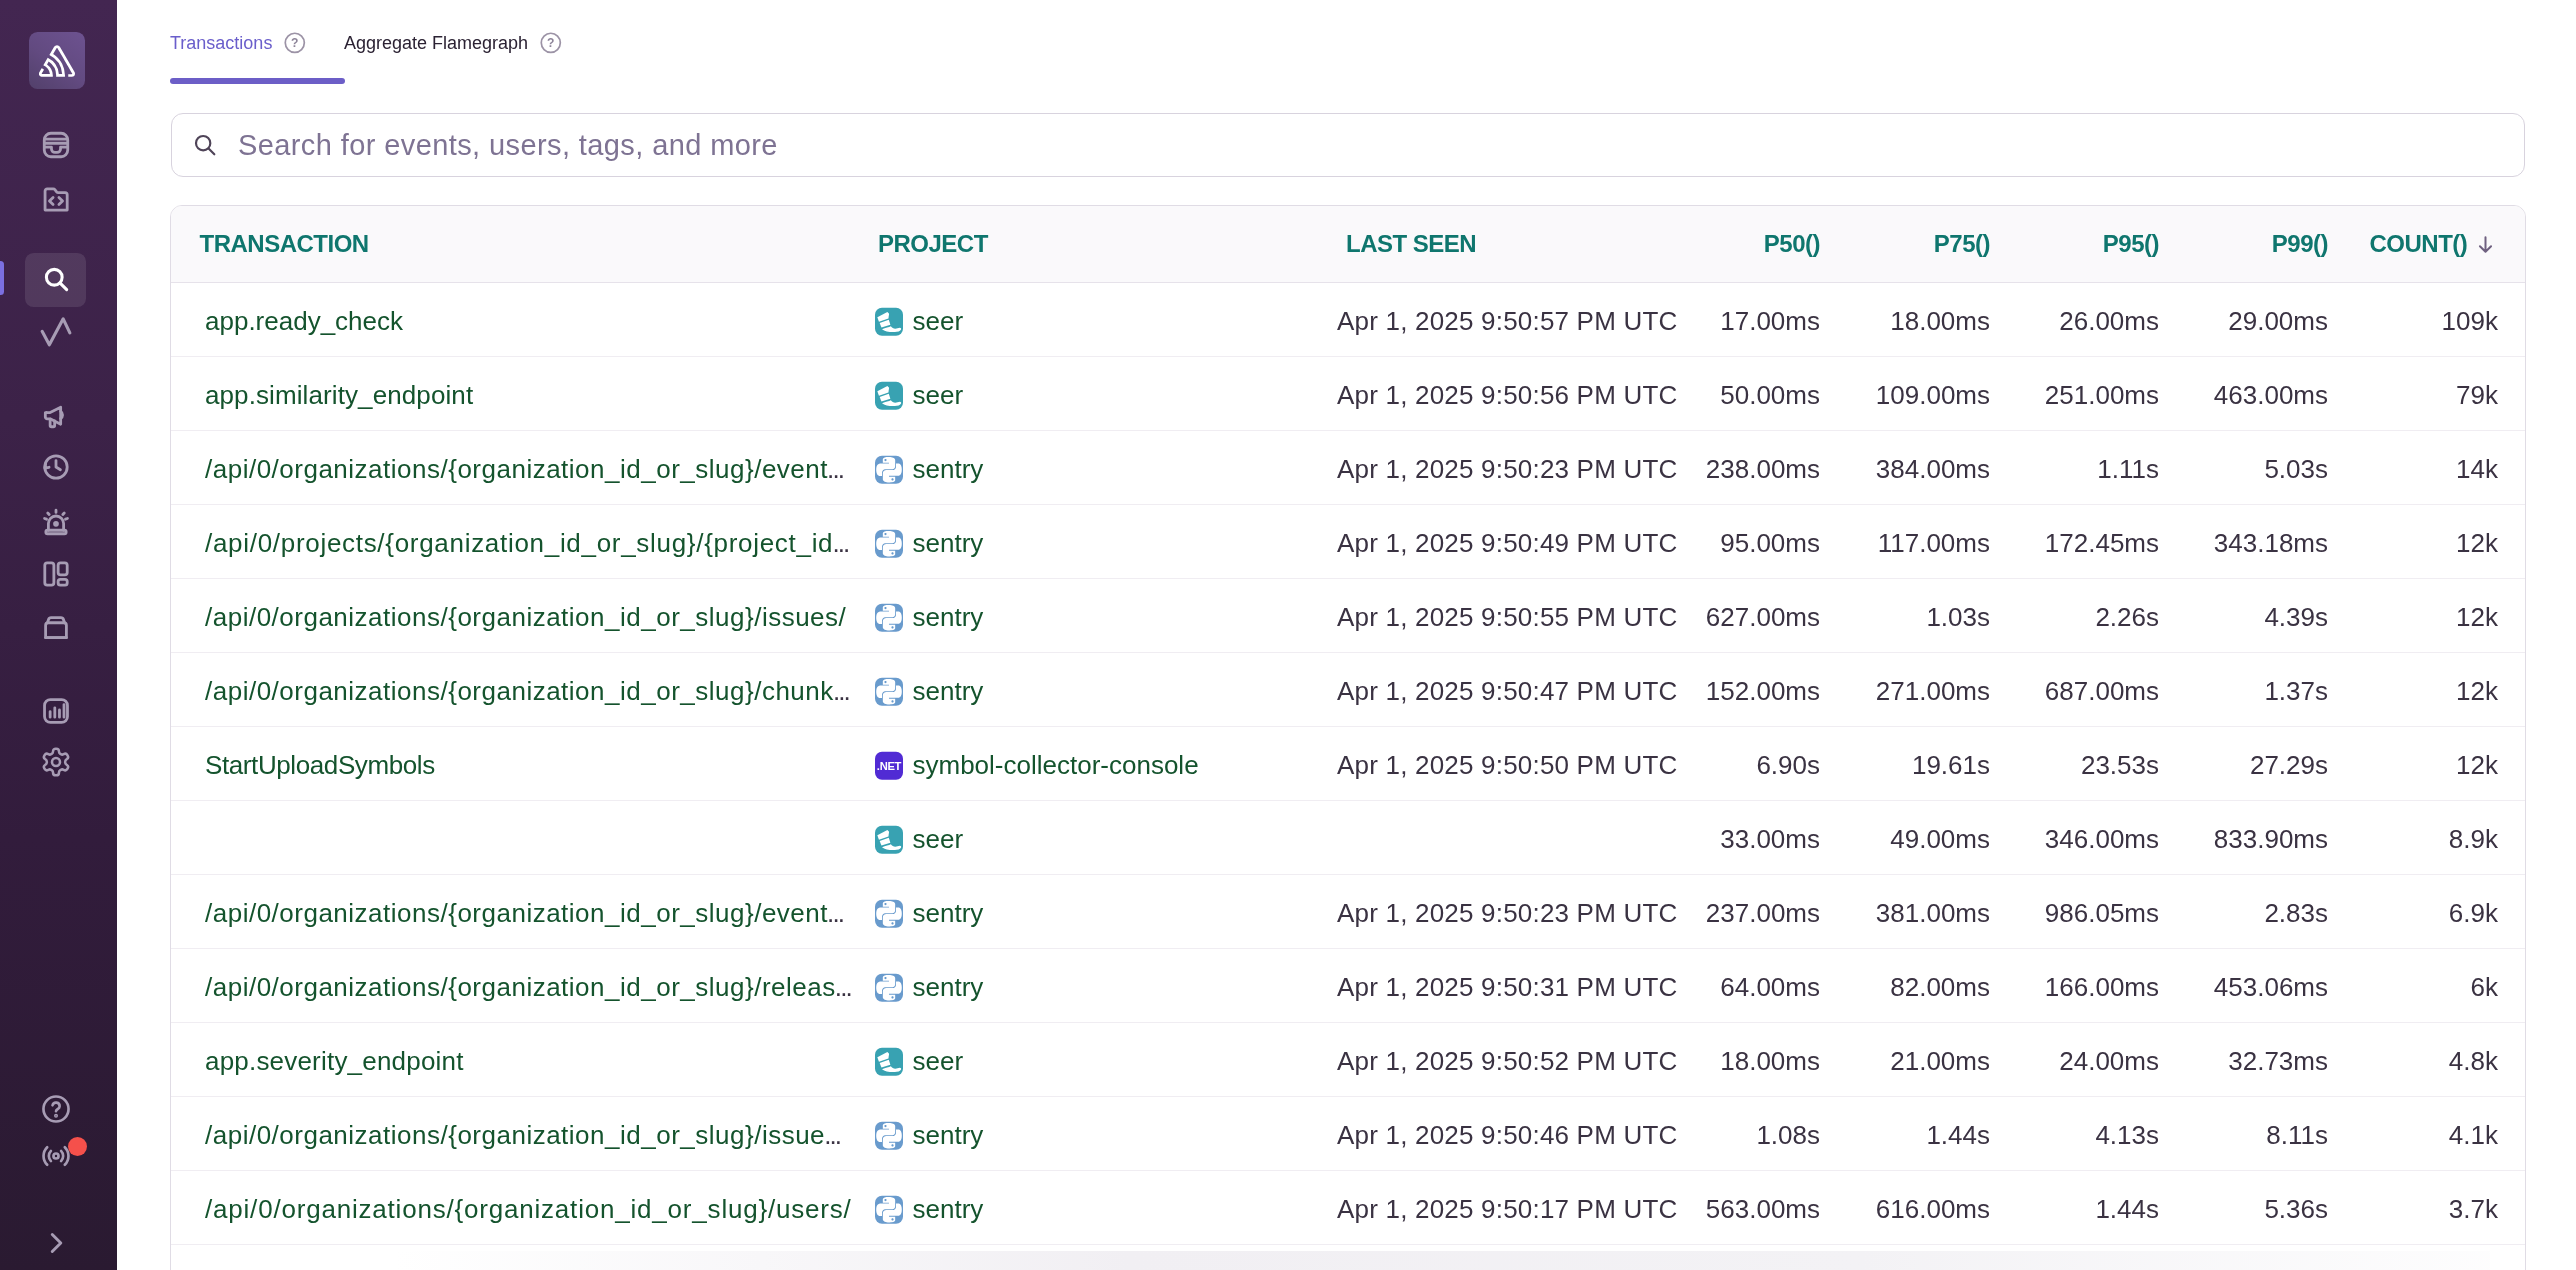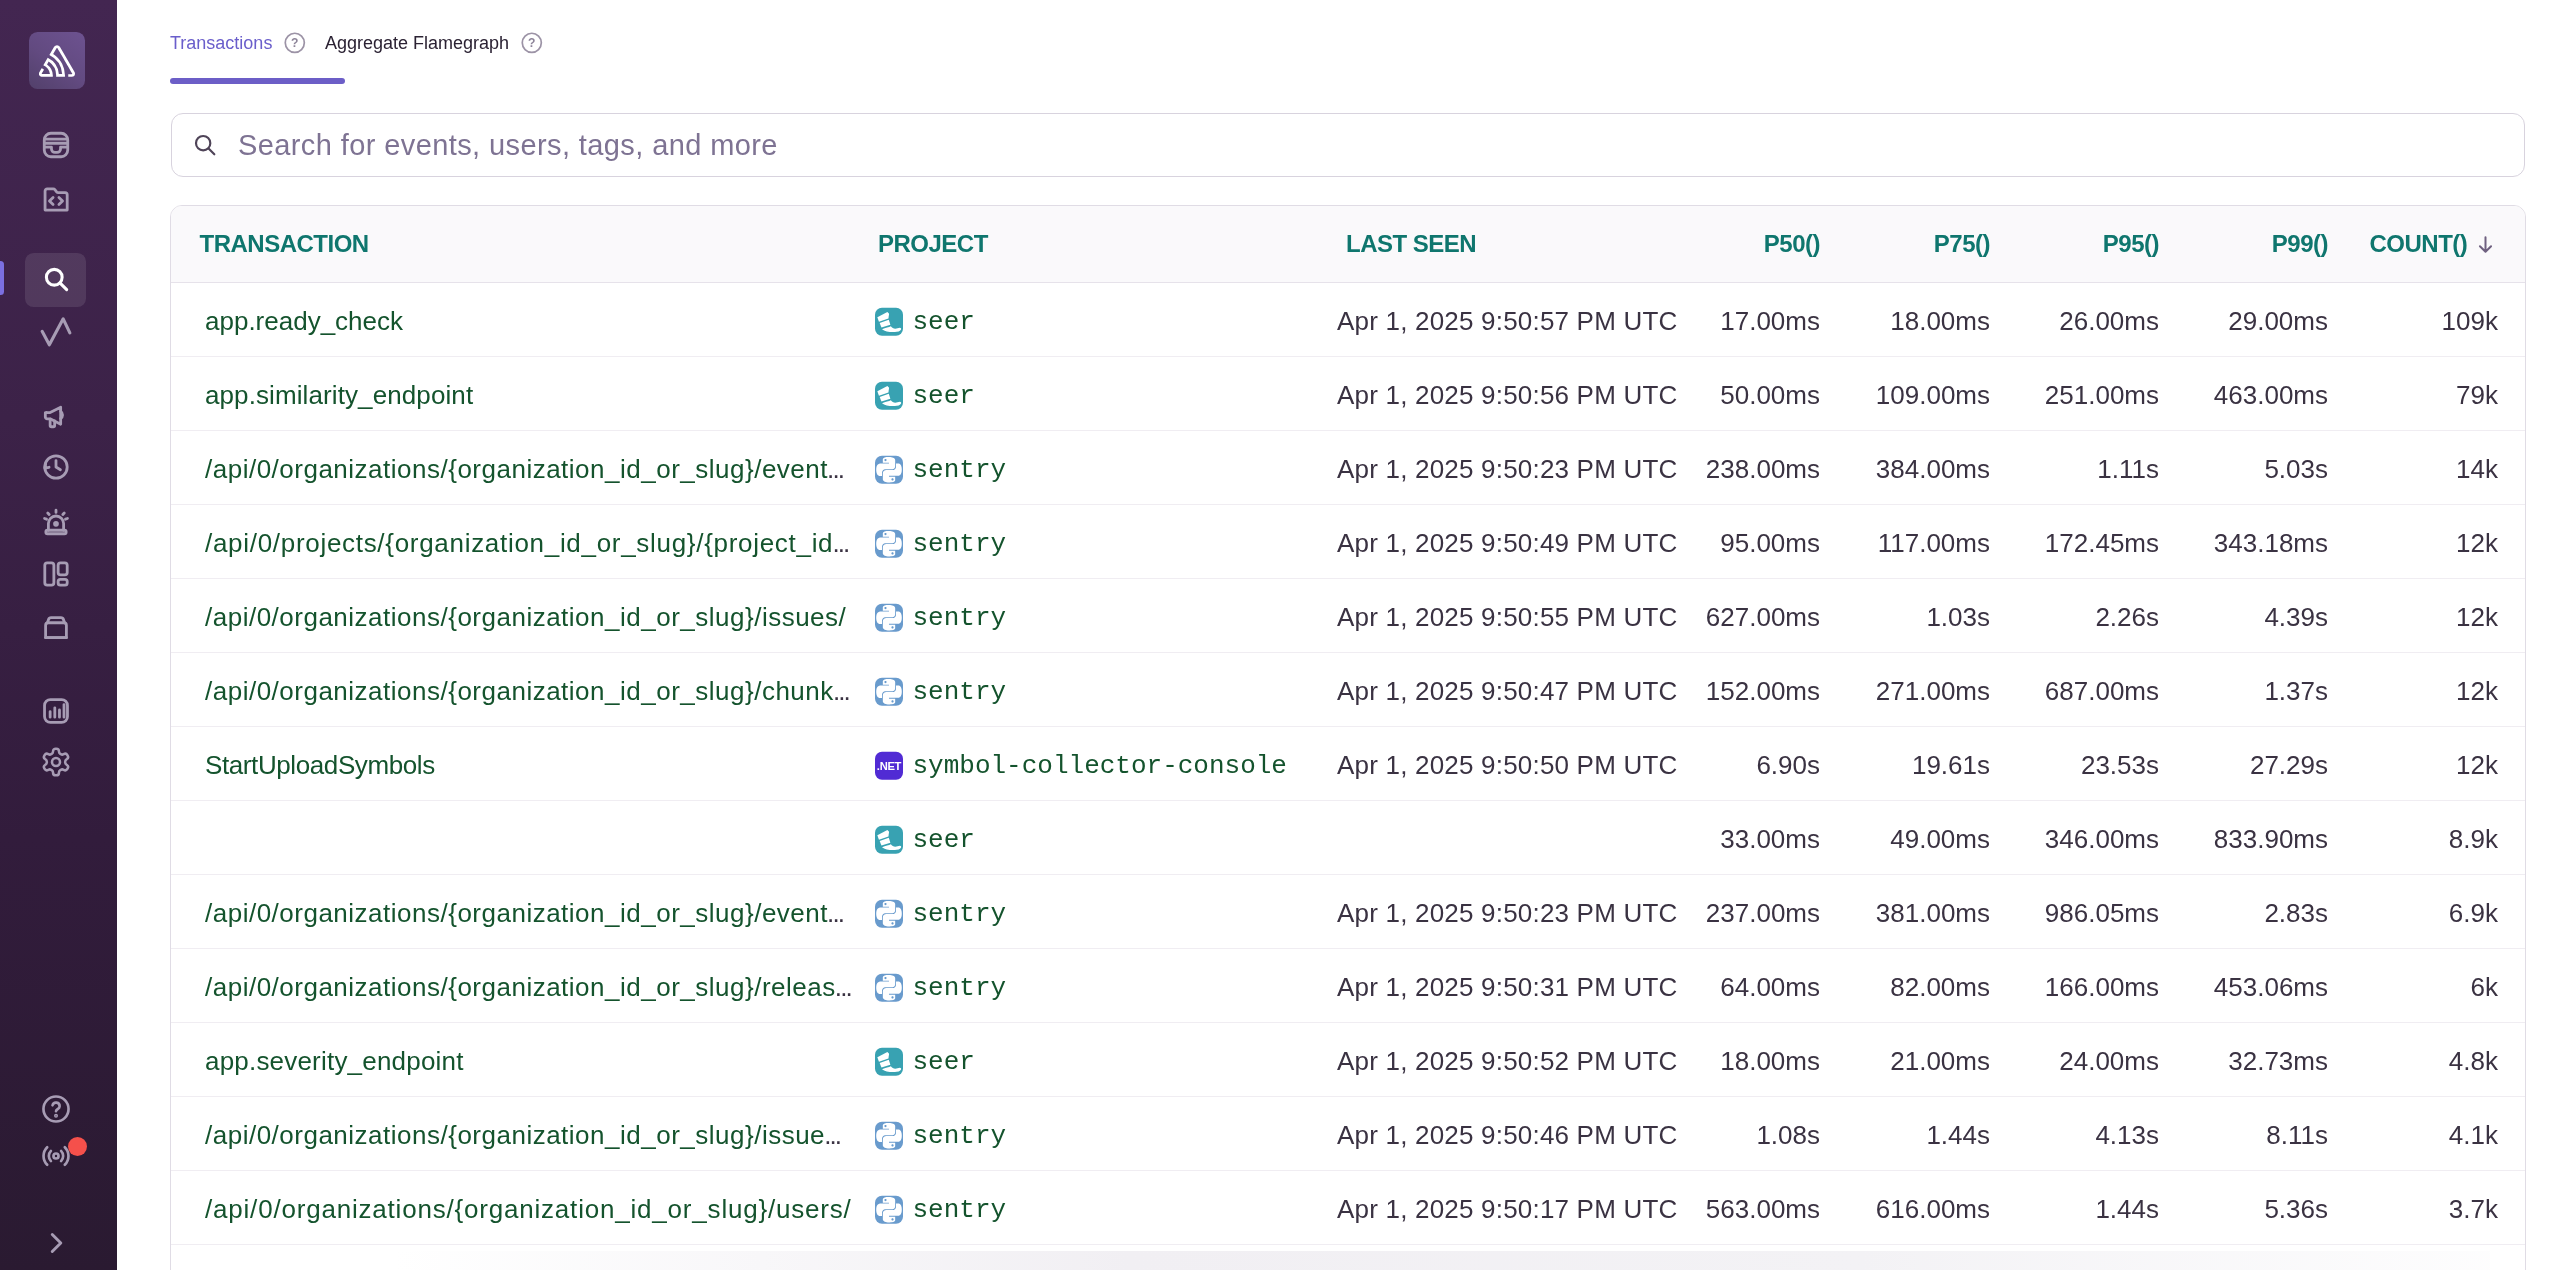--- a/index.html
+++ b/index.html
@@ -41,21 +41,21 @@
   font-size:26px; color:#3a3242; white-space:nowrap; transform:translateY(1.7px); }
 .num { justify-content:flex-end; }
 .c1 { left:34px; }
 .c2 { left:704px; }
 .c3 { left:1166px; letter-spacing:0.2px; }
 .n1 { right:705px; } .n2 { right:535px; } .n3 { right:366px; } .n4 { right:197px; } .n5 { right:27px; }
 .lnk { color:#14532d; }
 .ell { color:#3a3242; letter-spacing:-1.9px; margin-left:-0.9px; }
 .ptile { width:28px; height:28px; border-radius:7px; display:inline-flex;
   align-items:center; justify-content:center; overflow:hidden; flex:none; }
-.pname { margin-left:9.5px;font-family:Liberation Mono, monospace; }
+.pname { margin-left:9.5px; }
 .nettxt { color:#fff; font-size:11.2px; font-weight:700; letter-spacing:-0.3px; }
 #shimmer { position:absolute; left:224px; right:35px; top:1045px; height:19px;
   background:linear-gradient(90deg, rgba(243,242,245,0) 0%, #f1eff3 35%, #f3f2f5 70%, rgba(243,242,245,0.15) 100%); }
 </style></head>
 <body>
 
 <div id="sidebar">
   <div id="logoTile">
     <svg width="36" height="32" viewBox="0 0 50 44">
       <path d="M29,2.26a4.67,4.67,0,0,0-8,0L14.42,13.53A32.21,32.21,0,0,1,32.17,40.19H27.55A27.68,27.68,0,0,0,12.09,17.47L6,28a15.92,15.92,0,0,1,9.23,12.17H4.62A.76.76,0,0,1,4,39.06l2.94-5a10.74,10.74,0,0,0-3.36-1.9l-2.91,5a4.54,4.54,0,0,0,1.69,6.24A4.66,4.66,0,0,0,4.62,44H19.15a19.4,19.4,0,0,0-8-17.31l2.31-4A23.87,23.87,0,0,1,23.76,44H36.07a35.88,35.88,0,0,0-16.41-31.8l4.67-8a.77.77,0,0,1,1.05-.27c.53.29,20.29,34.77,20.66,35.17a.76.76,0,0,1-.68,1.13H40.6q.09,1.91,0,3.81h4.78A4.59,4.59,0,0,0,50,39.43a4.49,4.49,0,0,0-.62-2.28Z" fill="#ffffff"></path>
@@ -158,21 +158,21 @@
 </div>
 
 <div id="tabs">
   <span class="tab" style="color:#6a5ecb;">Transactions</span>
   <span class="qm">
       <svg width="21.6" height="21.6" viewBox="0 0 24 24" fill="none">
         <circle cx="12" cy="12" r="10.6" stroke="#9c93a6" stroke-width="1.9"></circle>
         <text x="12" y="16.6" text-anchor="middle" font-size="13.5" font-weight="700" fill="#8d8499" font-family="Liberation Sans">?</text>
       </svg>
     </span>
-  <span class="tab" style="color:#2b2233; margin-left:19px;">Aggregate Flamegraph</span>
+  <span class="tab" style="color:#2b2233; margin-left:38px;">Aggregate Flamegraph</span>
   <span class="qm">
       <svg width="21.6" height="21.6" viewBox="0 0 24 24" fill="none">
         <circle cx="12" cy="12" r="10.6" stroke="#9c93a6" stroke-width="1.9"></circle>
         <text x="12" y="16.6" text-anchor="middle" font-size="13.5" font-weight="700" fill="#8d8499" font-family="Liberation Sans">?</text>
       </svg>
     </span>
 </div>
 <div id="underline"></div>
 
 <div id="search">

